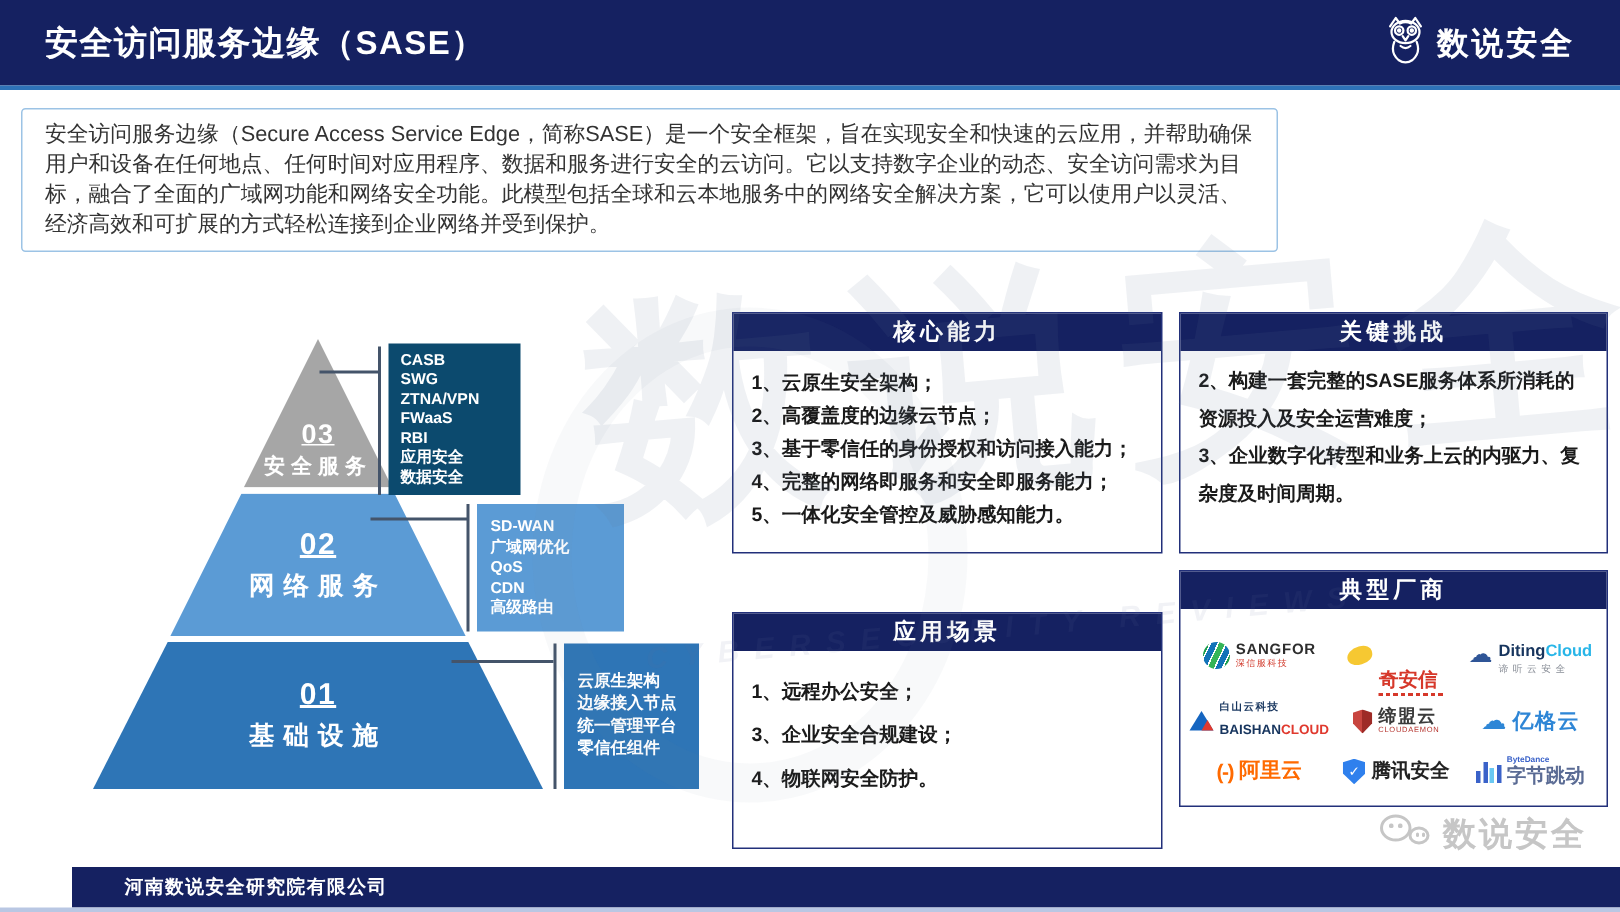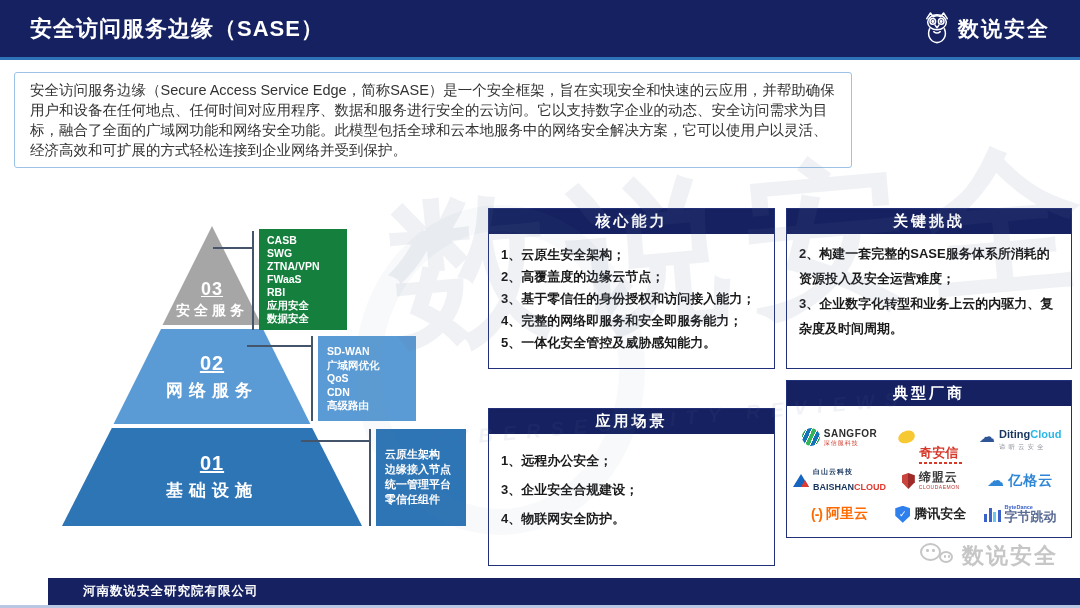--- a/index.html
+++ b/index.html
@@ -31,21 +31,21 @@
   .pyr-l1 { top:202px; height:98px; background:#2e75b6; clip-path:polygon(16.6% 0,83.4% 0,100% 100%,0 100%);
             justify-content:center; }
   .pyr-num { font-size:18px; font-weight:bold; letter-spacing:1px;text-decoration:underline; }
   .pyr-l2 .pyr-num, .pyr-l1 .pyr-num { font-size:20px; }
   .pyr-label { font-size:14px; font-weight:bold; letter-spacing:4px; margin-top:2px; }
   .pyr-l2 .pyr-label, .pyr-l1 .pyr-label { font-size:17px; letter-spacing:6px; margin-top:4px; }
 
   
   .callout { position:absolute; color:#fff; }
   .callout-item { font-weight:600; }
-  .callout-3 { left:259px; top:229px; width:88px; height:101px; background:#15803d; padding:5px 4px 5px 8px; }
+  .callout-3 { left:259px; top:229px; width:88px; height:101px; background:#0c4a6e; padding:5px 4px 5px 8px; }
   .callout-3 .callout-item { font-size:10.5px; line-height:13px; }
   .callout-2 { left:318px; top:336px; width:98px; height:85px; background:#5b9bd5; padding:9px 4px 9px 9px; }
   .callout-2 .callout-item { font-size:10.5px; line-height:13.5px; }
   .callout-1 { left:376px; top:429px; width:90px; height:97px; background:#2e75b6; padding:18px 4px 18px 9px; }
   .callout-1 .callout-item { font-size:11px; line-height:15px; }
   .conn { position:absolute; background:#44546a; }
 
   
   .panel { position:absolute; border:1.5px solid #22307a; background:#fff; }
   .panel-header { height:25px; background:#152161; color:#fff; font-size:15px; font-weight:bold;

